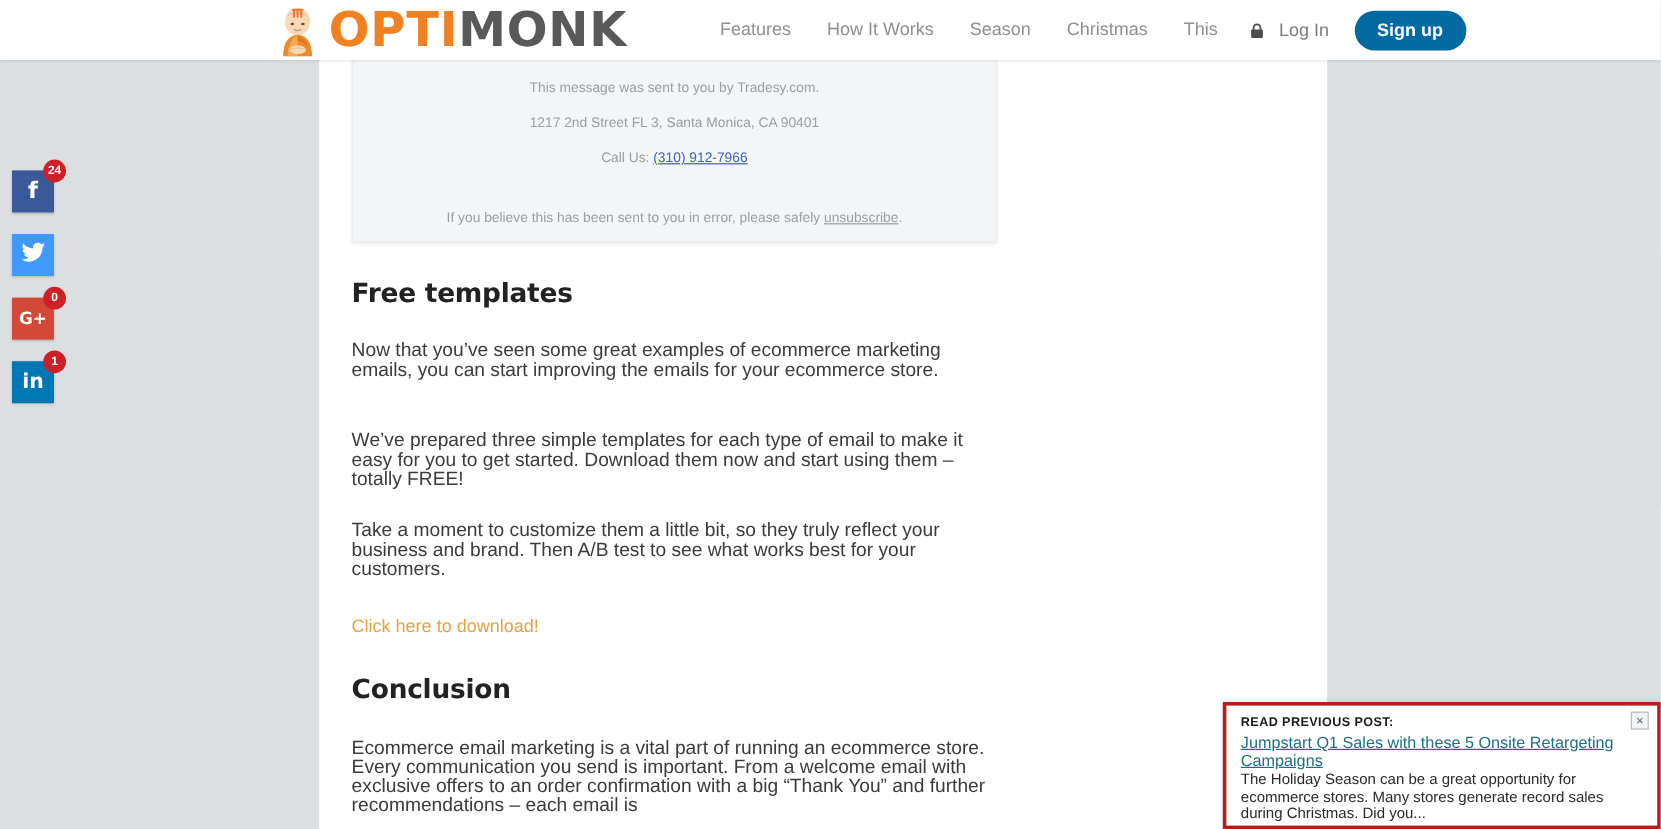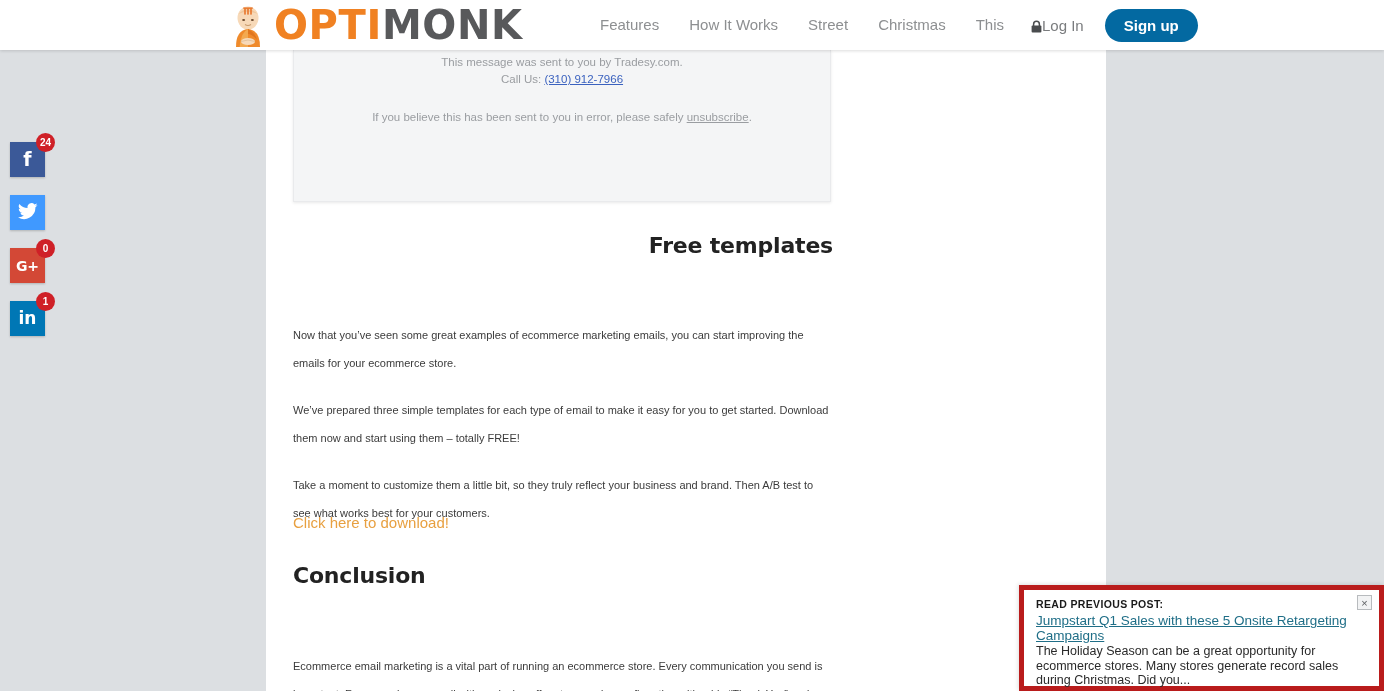--- a/index.html
+++ b/index.html
@@ -74,21 +74,21 @@
     line-height: 50px;
     white-space: nowrap;
   }
 
   .login-link {
     color: #7a7c7e;
     font-size: 15px;
     text-decoration: none;
     display: flex;
     align-items: center;
-    gap: 0;
+    gap: 13px;
     padding: 0 12px;
     white-space: nowrap;
   }
   .lock-icon {
     display: inline-block;
     width: 11px; height: 13px;
     position: relative;
     top: 0px;
   }
 
@@ -179,20 +179,21 @@
     border-top: none;
     box-shadow: 0 1px 3px rgba(0,0,0,0.09);
     overflow: hidden;
   }
   .email-line {
     text-align: center;
     color: #9a9da1;
     font-size: 11.5px;
     font-family: "Liberation Sans", sans-serif;
     line-height: 17px;
+    margin-top: 12px;
   }
   .email-line.first { padding-top: 0px; }
   .email-phone {
     color: #3b62bf;
     text-decoration: underline;
   }
   .email-unsub {
     color: #9a9da1;
     text-decoration: underline;
   }
@@ -200,43 +201,42 @@
 
   .h2-title {
     font-size: 22px;
     font-weight: bold;
     color: #222222;
     font-family: "DejaVu Sans", sans-serif;
     letter-spacing: -0.2px;
   }
 
   .body-p {
-    font-size: 11px;
+    font-size: 16px;
     color: #3b3b3b;
-    line-height: 28px;
-    font-family: "Liberation Sans", sans-serif;
-    margin-top: 36px;
+    line-height: 16px;
+    font-family: "Liberation Sans", sans-serif;
   }
 
   .download-link {
     font-size: 15px;
     color: #e8a040;
     text-decoration: none;
     font-family: "Liberation Sans", sans-serif;
   }
 
   
   .prev-post-popup {
     position: absolute;
     left: 1019px;
     top: 585px;
     width: 365px;
     height: 106px;
     background: #ffffff;
-    border: 5px solid #b91c1c;
+    border: 3px solid #b91c1c;
     box-shadow: -1px -1px 4px rgba(0,0,0,0.12);
     padding: 8px 12px 6px 12px;
     z-index: 60;
   }
   .pp-label {
     font-size: 10.5px;
     font-weight: bold;
     color: #1a1a1a;
     letter-spacing: 0.35px;
     font-family: "Liberation Sans", sans-serif;
@@ -298,21 +298,21 @@
       </svg>
     </span>
     <span class="brand-word">
       <span class="brand-opti">OPTI</span><span class="brand-monk">MONK</span>
     </span>
   </a>
 
   <nav class="main-nav">
     <a class="nav-link" href="#">Features</a>
     <a class="nav-link" href="#">How It Works</a>
-    <a class="nav-link" href="#">Street</a>
+    <a class="nav-link" href="#">Season</a>
     <a class="nav-link" href="#">Christmas</a>
     <a class="nav-link" href="#">This</a>
 
     <a class="login-link" href="#">
       <span class="lock-icon">
         <svg width="11" height="13" viewBox="0 0 11 13">
           <path d="M2.6 6V4.2a2.9 2.9 0 0 1 5.8 0V6" stroke="#4a4c4e" stroke-width="1.5" fill="none"></path>
           <rect x="0.6" y="5.6" width="9.8" height="7" rx="1" fill="#4a4c4e"></rect>
         </svg>
       </span>
@@ -347,31 +347,32 @@
     <span class="sb-glyph">in</span>
     <span class="share-badge">1</span>
   </div>
 </div>
 
 <div class="content-column"></div>
 
 <figure class="email-screenshot">
   <div style="padding-top:4px;">
     <div class="email-line first">This message was sent to you by Tradesy.com.</div>
+    <div class="email-line">1217 2nd Street FL 3, Santa Monica, CA 90401</div>
     <div class="email-line">
       <span>Call Us: </span><span class="email-phone">(310) 912-7966</span>
     </div>
     <div class="email-gap"></div>
     <div class="email-line">
       <span>If you believe this has been sent to you in error, please safely </span><span class="email-unsub">unsubscribe</span><span>.</span>
     </div>
   </div>
 </figure>
 
-<h2 class="h2-title" style="position:absolute; left:293px; top:233px; width:540px;text-align:right;">Free templates</h2>
+<h2 class="h2-title" style="position:absolute; left:293px; top:233px; width:540px;">Free templates</h2>
 
 <p class="body-p" style="position:absolute; left:293px; top:285px; width:540px;">Now that you’ve seen some great examples of ecommerce marketing emails, you can start improving the emails for your ecommerce store.</p>
 
 <p class="body-p" style="position:absolute; left:293px; top:360px; width:540px;">We’ve prepared three simple templates for each type of email to make it easy for you to get started. Download them now and start using them – totally FREE!</p>
 
 <p class="body-p" style="position:absolute; left:293px; top:435px; width:540px;">Take a moment to customize them a little bit, so they truly reflect your business and brand. Then A/B test to see what works best for your customers.</p>
 
 <a class="download-link" href="#" style="position:absolute; left:293px; top:514px;">Click here to download!</a>
 
 <h2 class="h2-title" style="position:absolute; left:293px; top:563px; width:540px;">Conclusion</h2>

